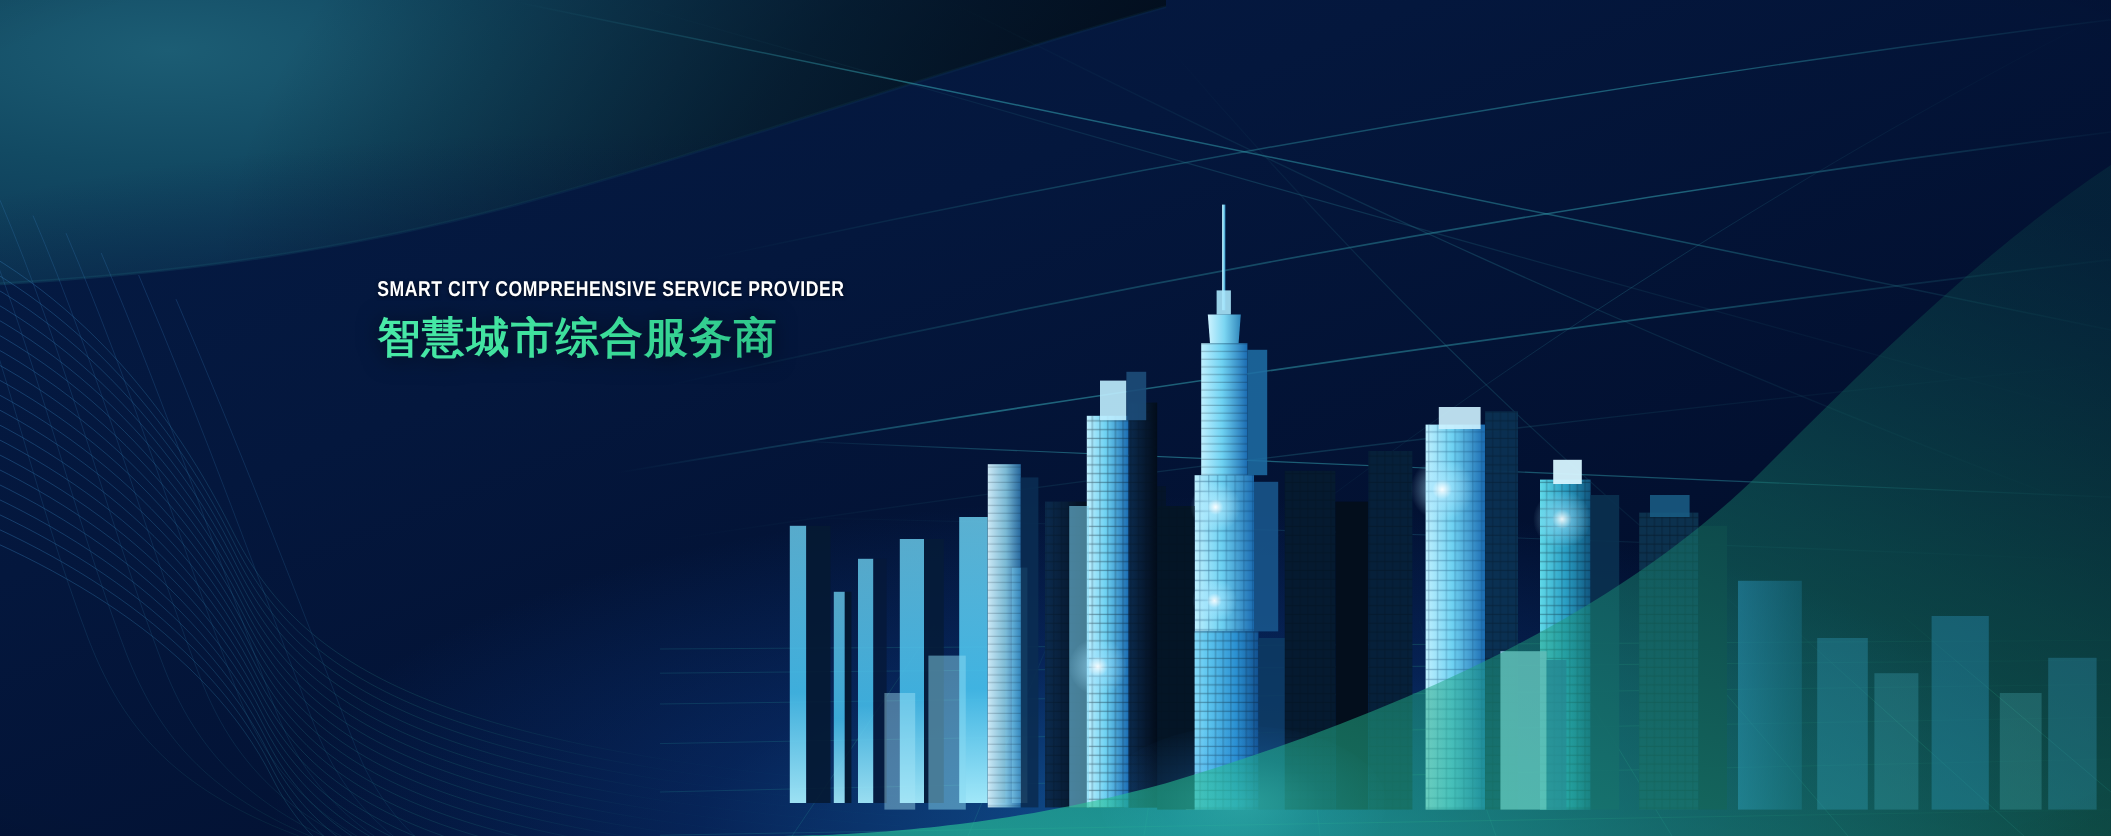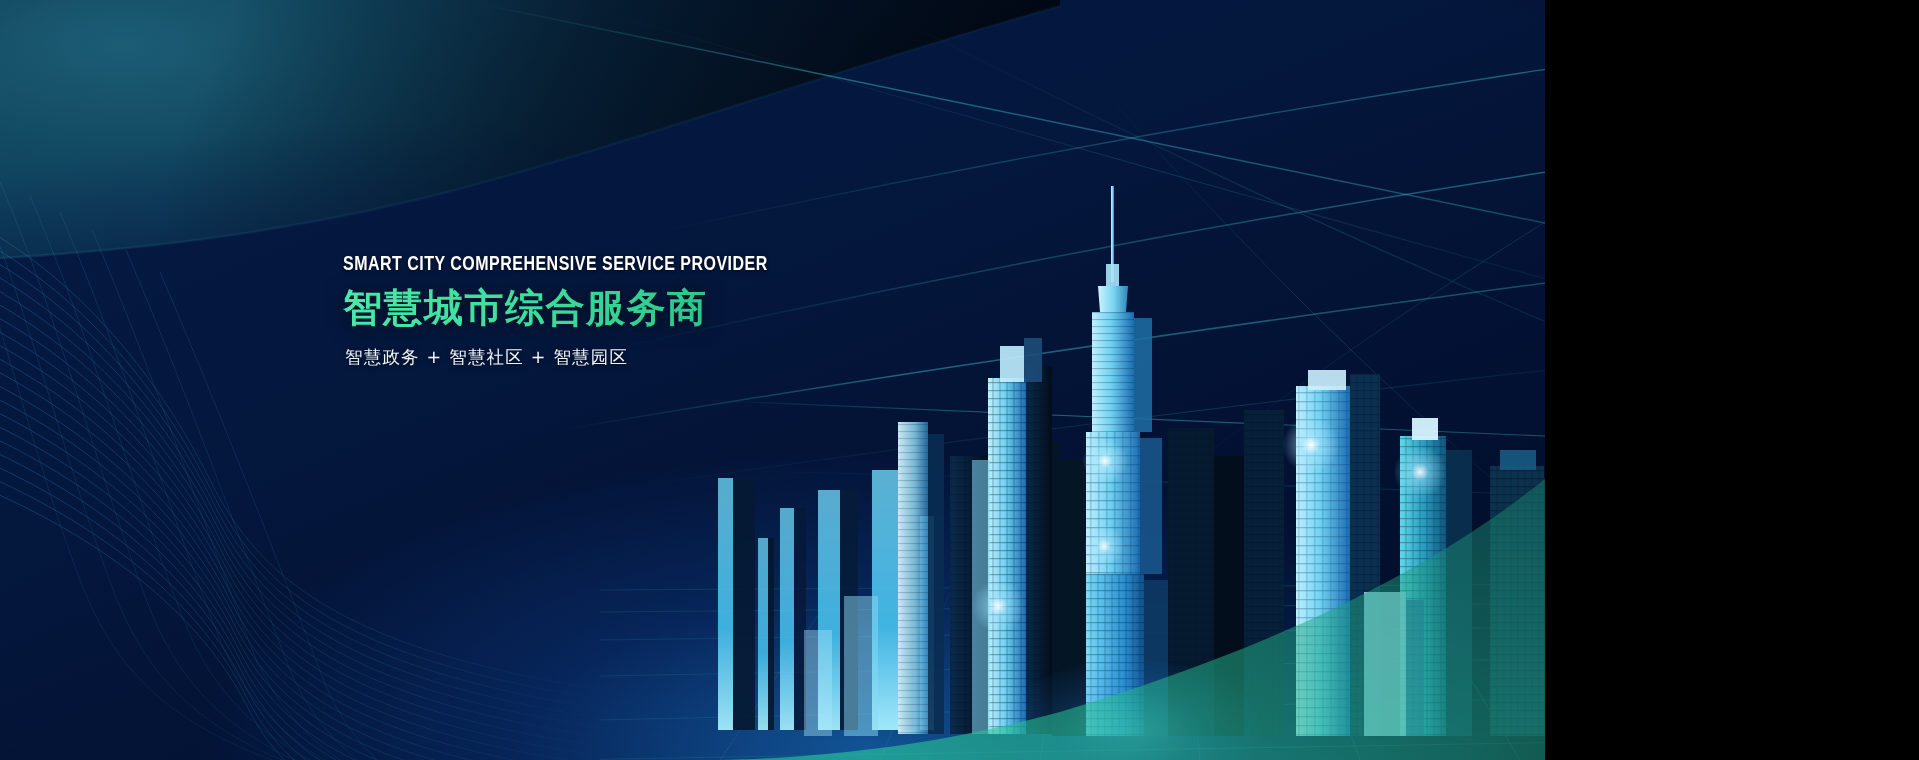--- a/index.html
+++ b/index.html
@@ -1,20 +1,20 @@
 <!DOCTYPE html>
 <html><head>
 <meta charset="utf-8">
 <style>
   html,body{margin:0;padding:0;background:#000;}
   body{font-family:"Liberation Sans",sans-serif;}
 
   #banner{
     position:relative;
-    width:1545px;height:760px;
+    width:1919px;height:760px;
     overflow:hidden;
     background:#14532d;
   }
 
   
   .layer{position:absolute;inset:0;pointer-events:none;}
 
   #base-navy{
     background:
       radial-gradient(130% 115% at 8% 6%, #1c5d74 0%, #124a63 12%, #0a2f50 30%, #061d3f 48%, #031229 68%, #01080f 100%);
@@ -446,16 +446,15 @@
       </defs>
       <path d="M1919,150 C1800,230 1700,330 1600,430 C1480,548 1300,640 1060,712 C900,756 760,760 700,760 L1919,760 Z" fill="url(#wedgeG)"></path>
     </svg>
   </div>
 
   <div class="layer" id="vignette"></div>
 
   <div id="text-block">
     <div id="eng-title">SMART CITY COMPREHENSIVE SERVICE PROVIDER</div>
     <h1 id="cn-title">智慧城市综合服务商</h1>
-    <div id="cn-sub">智慧政务 + 智慧社区 + 智慧园区</div>
   </div>
 
 </div>
 
 </body></html>

